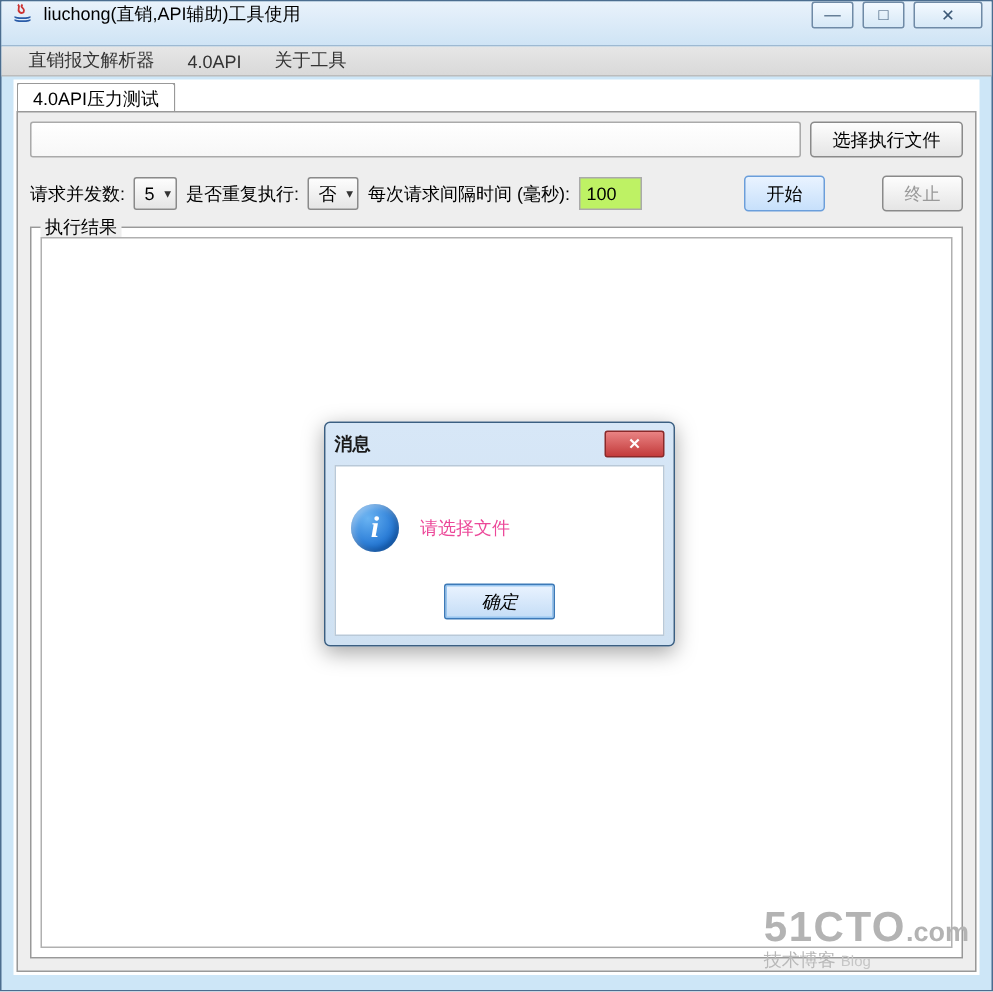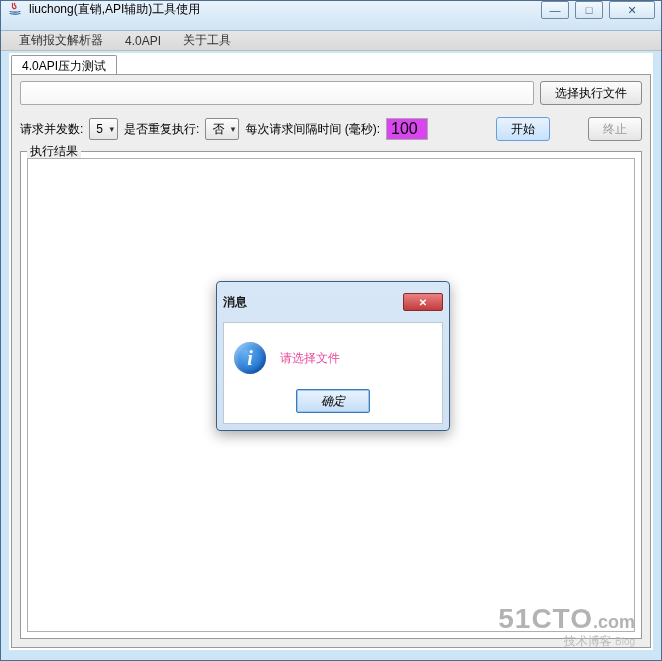--- a/index.html
+++ b/index.html
@@ -54,42 +54,42 @@
     display:inline-flex;align-items:center;justify-content:center;
   }
   .btn.primary { background:linear-gradient(#e9f3ff,#c7e0fb); border-color:#6a9edb; }
   .btn.disabled { color:#9a9a9a;margin-left:32px; }
   .select {
     height:22px; border:1px solid #8a8a8a; border-radius:2px; background:linear-gradient(#fdfdfd,#e5e5e5);
     padding:0 14px 0 6px; font-size:12px; position:relative; display:inline-flex;align-items:center;
   }
   .select::after { content:"▾"; font-size:9px; color:#333; position:absolute; right:3px; top:50%; transform:translateY(-50%); }
   .num-input {
-    width:42px; height:22px; border:1px solid #aaa; background:#d946ef; padding:0 4px; font-size:16px;
+    width:42px; height:22px; border:1px solid #aaa; background:#bef264; padding:0 4px; font-size:12px;
   }
 
   
   .group {
     position:absolute; left:8px; right:8px; top:76px; bottom:8px;
     border:1px solid #999; background:#fff;
   }
   .group-label {
     position:absolute; top:-9px; left:6px; background:#eee; padding:0 3px; font-size:12px;
   }
   .result-inner { position:absolute; inset:6px; border:1px solid #b0b0b0; background:#fff; }
 
   
   .dialog {
     position:absolute; left:216px; top:281px; width:234px; height:150px;
     background:linear-gradient(#d7e7f7,#cfe1f2);
     border:1px solid #3b5f82; border-radius:4px; box-shadow:0 4px 14px rgba(0,0,0,.35);
     display:flex; flex-direction:column;
   }
   .dialog-titlebar {
-    height:40px; display:flex; align-items:center; padding:0 6px; font-size:12px; font-weight:bold; color:#1a1a1a;
+    height:28px; display:flex; align-items:center; padding:0 6px; font-size:12px; font-weight:bold; color:#1a1a1a;
   }
   .dialog-title { flex:1 1 auto; }
   .dlg-close {
     width:40px; height:18px; border:1px solid #8a2a2a; border-radius:2px;
     background:linear-gradient(#e98383,#c33b3b); color:#fff;
     display:flex;align-items:center;justify-content:center;font-size:10px;font-weight:bold;
   }
   .dialog-body {
     flex:1 1 auto; margin:0 6px 6px; background:#fff; border:1px solid #b9c9d8;
     display:flex; flex-direction:column; padding:10px;
@@ -105,21 +105,21 @@
   .ok-btn {
     width:74px; height:24px; border:1px solid #3d7ab8; border-radius:2px;
     background:linear-gradient(#eaf3ff,#c4ddf6); font-size:12px;
     display:flex;align-items:center;justify-content:center;
     box-shadow:0 0 0 1px #98c5ef inset;
     font-style:italic;
   }
 
   
   .watermark {
-    position:absolute; right:27px; bottom:14px; text-align:right; color:#b3b3b3; line-height:1;
+    position:absolute; right:16px; bottom:14px; color:#b3b3b3; line-height:1;
     font-family:Arial,sans-serif; pointer-events:none;
   }
   .watermark .big { font-size:28px; font-weight:bold; letter-spacing:1px; }
   .watermark .dom { font-size:18px; font-weight:bold; }
   .watermark .sub { font-size:12px; color:#b8b8b8; margin-top:2px; }
   .watermark .blog { font-size:10px; color:#c6c6c6; }
 </style>
 </head>
 <body>
 

